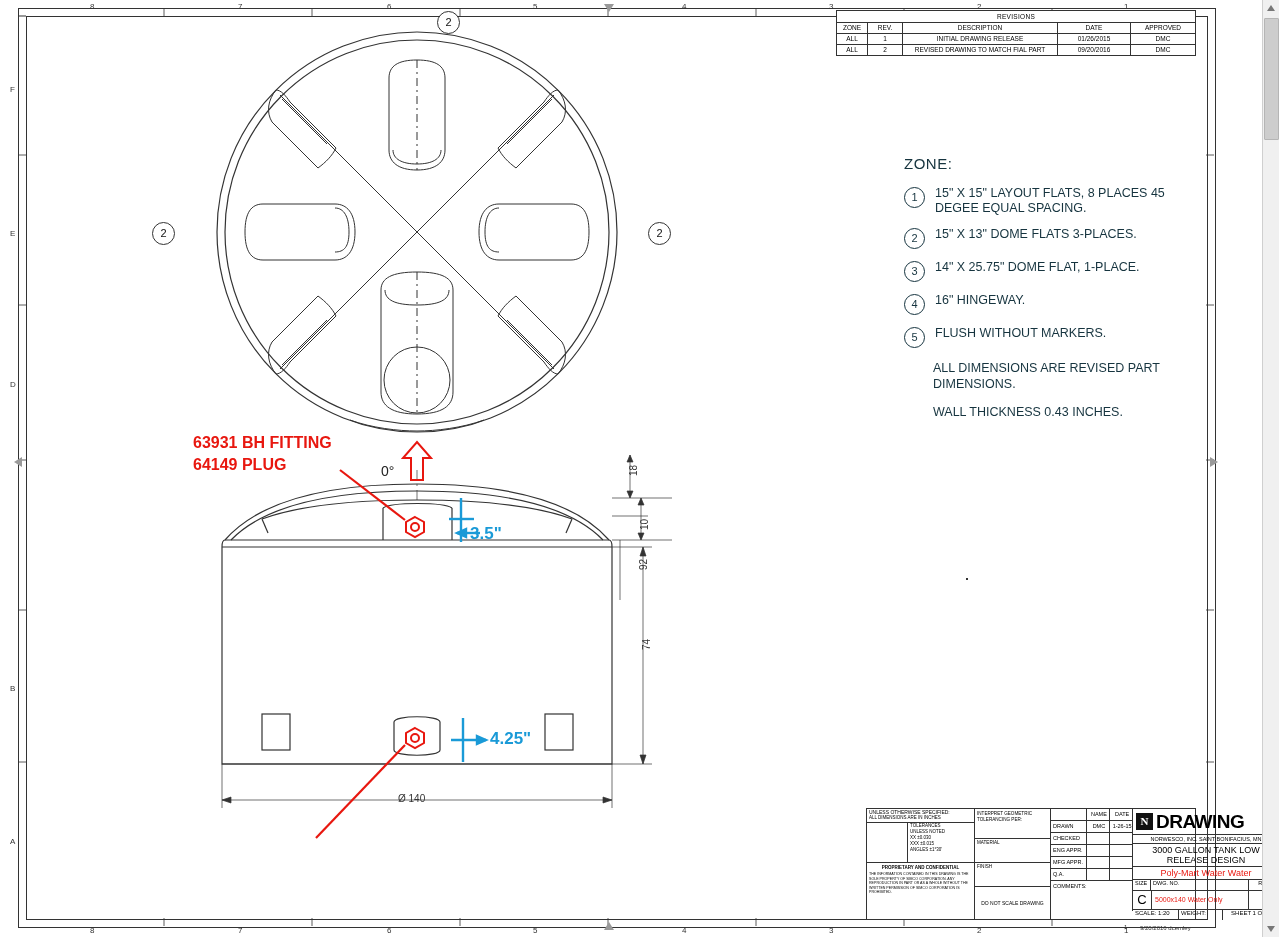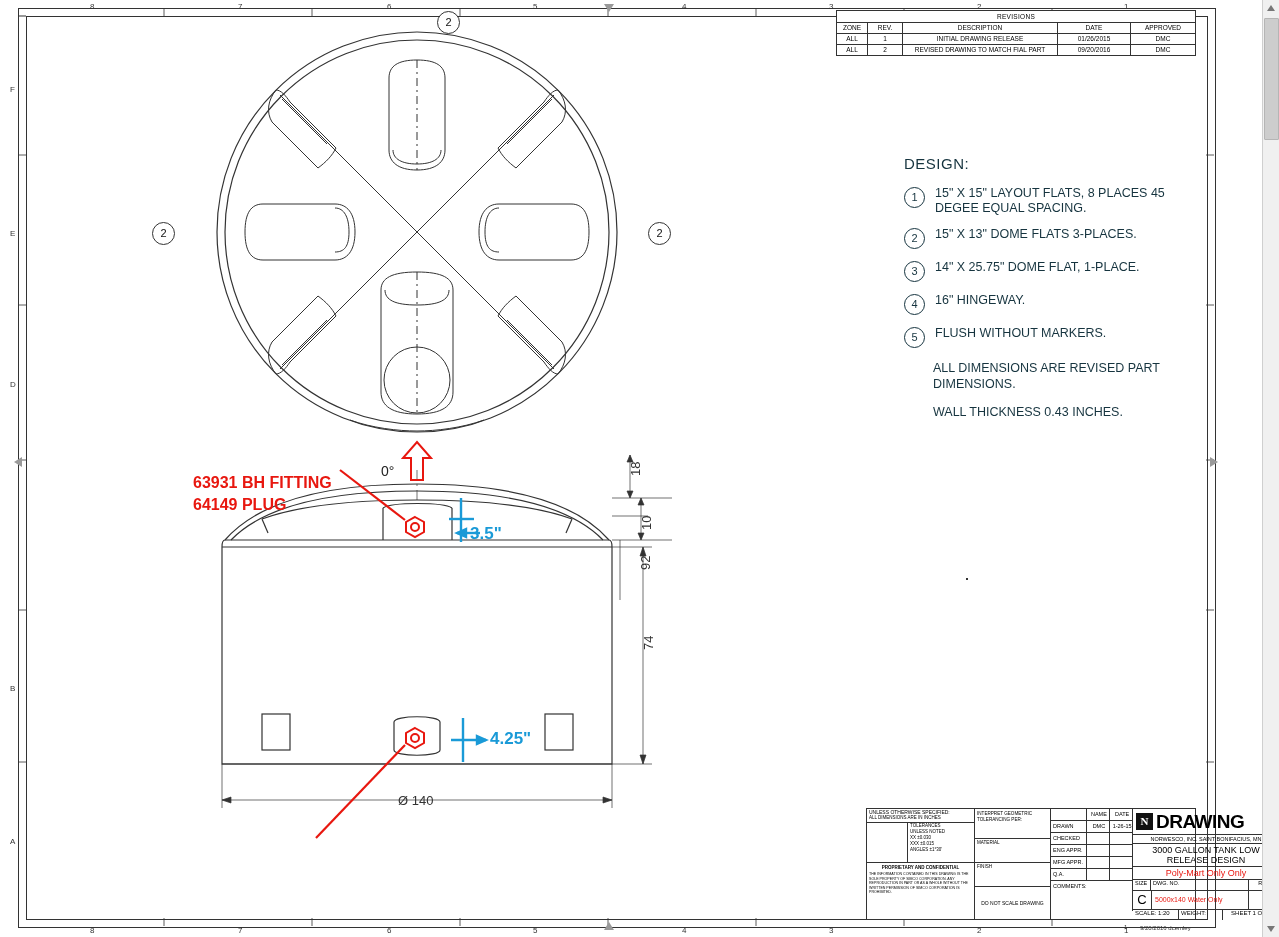--- a/index.html
+++ b/index.html
@@ -39,27 +39,27 @@
   
   .notes{position:absolute;left:904px;top:155px;width:300px;color:#1b3a4b;}
   .notes-title{font-size:15px;letter-spacing:.5px;margin-bottom:14px;color:#16343f;}
   .note{display:flex;align-items:flex-start;margin-bottom:11px;}
   .note-num{width:19px;height:19px;border:1px solid #16343f;border-radius:50%;
     font-size:11px;line-height:18px;text-align:center;flex:0 0 19px;margin-right:10px;color:#16343f;margin-top:1px;}
   .note-txt{font-size:12.5px;line-height:15px;color:#16343f;}
   .note-plain{margin:12px 0 12px 29px;font-size:12.5px;line-height:16px;color:#16343f;}
 
   
-  .callout{position:absolute;color:#e8170f;font-weight:bold;font-size:16px;line-height:22px;white-space:nowrap;margin-top:40px;}
+  .callout{position:absolute;color:#e8170f;font-weight:bold;font-size:16px;line-height:22px;white-space:nowrap;}
 
   
   .bluetxt{position:absolute;color:#1a9ad7;font-weight:bold;font-size:17px;}
 
   
-  .dim{position:absolute;font-size:13px;color:#333;}
+  .dim{position:absolute;font-size:10px;color:#333;}
   .dim.rot{transform:rotate(-90deg);transform-origin:left top;}
 
   
   .balloon{position:absolute;width:21px;height:21px;border:1px solid #333;border-radius:50%;
      font-size:11px;line-height:20px;text-align:center;background:#fff;color:#111;}
 
   
   .tb{position:absolute;left:866px;top:808px;width:328px;height:110px;border:1px solid #333;background:#fff;font-size:5.5px;color:#000;}
 
   .tb-left{position:absolute;left:0;top:0;width:108px;height:110px;border-right:1px solid #333;box-sizing:border-box;}
@@ -345,21 +345,21 @@
     <div class="rev-row">
       <div class="c-zone">ALL</div>
       <div class="c-rev">2</div>
       <div class="c-desc">REVISED DRAWING TO MATCH FIAL PART</div>
       <div class="c-date">09/20/2016</div>
       <div class="c-appr">DMC</div>
     </div>
   </div>
 
   <div class="notes">
-    <div class="notes-title">DESIGN:</div>
+    <div class="notes-title">ZONE:</div>
 
     <div class="note">
       <div class="note-num">1</div>
       <div class="note-txt">15" X 15" LAYOUT FLATS, 8 PLACES 45 DEGEE EQUAL SPACING.</div>
     </div>
     <div class="note">
       <div class="note-num">2</div>
       <div class="note-txt">15" X 13" DOME FLATS 3-PLACES.</div>
     </div>
     <div class="note">
@@ -494,21 +494,21 @@
       <div style="position:absolute;left:82px;top:0;right:0;bottom:0;">
         <div class="logo-wrap" style="width:146px;">
           <div class="logo-mark">N</div>
           <div class="logo-text">DRAWING</div>
         </div>
         <div class="addr" style="width:146px;">NORWESCO, INC.  SAINT BONIFACIUS, MN</div>
         <div class="tb-title" style="width:146px;">
           <div>3000 GALLON TANK LOW</div>
           <div>RELEASE DESIGN</div>
         </div>
-        <div class="tb-sub" style="width:146px;">Poly-Mart Only Only</div>
+        <div class="tb-sub" style="width:146px;">Poly-Mart Water Water</div>
         <div class="tb-szrow" style="width:146px;">
           <div style="width:18px;border-right:1px solid #333;padding-left:2px;box-sizing:border-box;">SIZE</div>
           <div style="flex:1;border-right:1px solid #333;padding-left:2px;box-sizing:border-box;">DWG.  NO.</div>
           <div style="width:30px;text-align:center;box-sizing:border-box;">REV</div>
         </div>
         <div class="tb-dwg" style="width:146px;">
           <div style="width:18px;border-right:1px solid #333;font-size:13px;text-align:center;line-height:17px;">C</div>
           <div style="flex:1;border-right:1px solid #333;padding-left:3px;font-size:7px;line-height:17px;color:#e8170f;">5000x140 Water Only</div>
           <div style="width:30px;"></div>
         </div>

